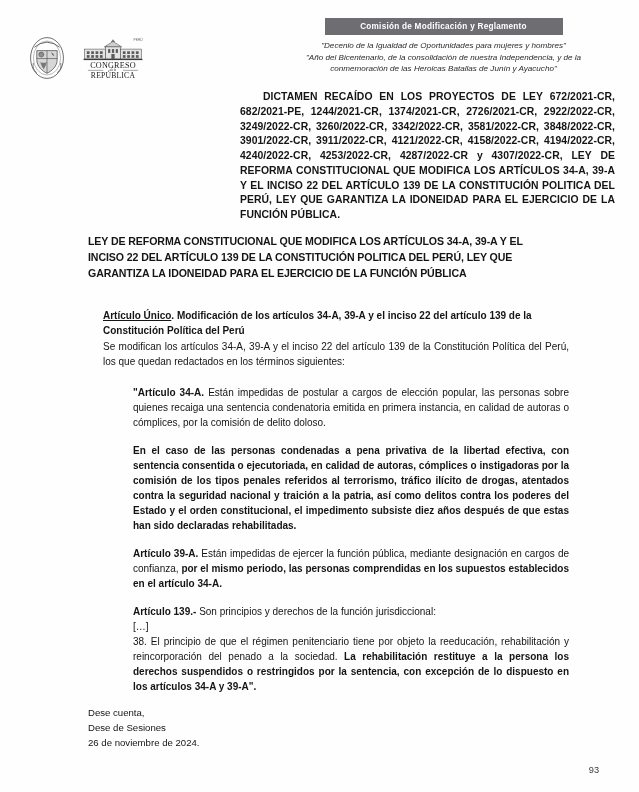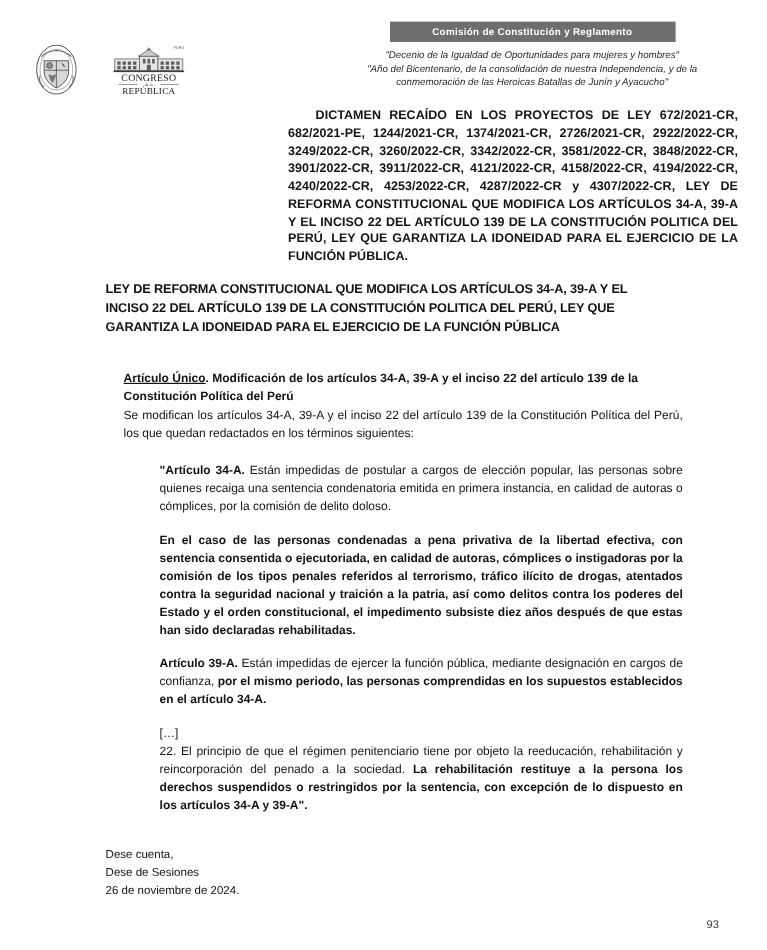--- a/index.html
+++ b/index.html
@@ -31,21 +31,21 @@
     right: 0;
     height: 95px;
   }
 
   .logos {
     position: absolute;
     left: 30px;
     top: 36px;
     display: flex;
     align-items: flex-end;
-    gap: 24px;
+    gap: 13px;
   }
 
   .coat-of-arms {
     width: 34px;
     height: 42px;
     display: block;
   }
 
   .congreso-logo {
     width: 72px;
@@ -228,21 +228,21 @@
         <rect x="12" y="42" width="108" height="2.2" fill="#3c3c3c"></rect>
         <text x="66" y="58" font-family="Liberation Serif, serif" font-size="15" fill="#1a1a1a" text-anchor="middle" letter-spacing="0.4">CONGRESO</text>
         <text x="66" y="65" font-family="Liberation Serif, serif" font-size="6" fill="#3a3a3a" text-anchor="middle" font-style="italic">de la</text>
         <line x1="20" y1="63" x2="48" y2="63" stroke="#4a4a4a" stroke-width="0.9"></line>
         <line x1="84" y1="63" x2="112" y2="63" stroke="#4a4a4a" stroke-width="0.9"></line>
         <text x="66" y="77" font-family="Liberation Serif, serif" font-size="14" fill="#1a1a1a" text-anchor="middle" letter-spacing="0.4">REPÚBLICA</text>
       </svg>
     </div>
 
     <div class="banner-wrap">
-      <div class="banner">Comisión de Constitución y Reglamento</div>
+      <div class="banner">Comisión de Modificación y Reglamento</div>
       <div class="epigraphs">
         <div>"Decenio de la Igualdad de Oportunidades para mujeres y hombres"</div>
         <div>"Año del Bicentenario, de la consolidación de nuestra Independencia, y de la</div>
         <div>conmemoración de las Heroicas Batallas de Junín y Ayacucho"</div>
       </div>
     </div>
   </div>
 
   <div class="dictamen">
     <span>DICTAMEN RECAÍDO EN LOS PROYECTOS DE LEY 672/2021-CR, 682/2021-PE, 1244/2021-CR, 1374/2021-CR, 2726/2021-CR, 2922/2022-CR, 3249/2022-CR, 3260/2022-CR, 3342/2022-CR, 3581/2022-CR, 3848/2022-CR, 3901/2022-CR, 3911/2022-CR, 4121/2022-CR, 4158/2022-CR, 4194/2022-CR, 4240/2022-CR, 4253/2022-CR, 4287/2022-CR y 4307/2022-CR, LEY DE REFORMA CONSTITUCIONAL QUE MODIFICA LOS ARTÍCULOS 34-A, 39-A Y EL INCISO 22 DEL ARTÍCULO 139 DE LA CONSTITUCIÓN POLITICA DEL PERÚ, LEY QUE GARANTIZA LA IDONEIDAD PARA EL EJERCICIO DE LA FUNCIÓN PÚBLICA.</span>
@@ -265,25 +265,28 @@
       </p>
 
       <p>
         <b>En el caso de las personas condenadas a pena privativa de la libertad efectiva, con sentencia consentida o ejecutoriada, en calidad de autoras, cómplices o instigadoras por la comisión de los tipos penales referidos al terrorismo, tráfico ilícito de drogas, atentados contra la seguridad nacional y traición a la patria, así como delitos contra los poderes del Estado y el orden constitucional, el impedimento subsiste diez años después de que estas han sido declaradas rehabilitadas.</b>
       </p>
 
       <p>
         <b>Artículo 39-A.</b><span> Están impedidas de ejercer la función pública, mediante designación en cargos de confianza, </span><b>por el mismo periodo, las personas comprendidas en los supuestos establecidos en el artículo 34-A.</b>
       </p>
 
+      <p class="tight">
+        <b>Artículo 139.-</b><span> Son principios y derechos de la función jurisdiccional:</span>
+      </p>
 
       <p class="tight">[…]</p>
 
       <p>
-        <span>22. El principio de que el régimen penitenciario tiene por objeto la reeducación, rehabilitación y reincorporación del penado a la sociedad. </span><b>La rehabilitación restituye a la persona los derechos suspendidos o restringidos por la sentencia, con excepción de lo dispuesto en los artículos 34-A y 39-A".</b>
+        <span>38. El principio de que el régimen penitenciario tiene por objeto la reeducación, rehabilitación y reincorporación del penado a la sociedad. </span><b>La rehabilitación restituye a la persona los derechos suspendidos o restringidos por la sentencia, con excepción de lo dispuesto en los artículos 34-A y 39-A".</b>
       </p>
 
     </div>
   </div>
 
   <div class="closing">
     <div>Dese cuenta,</div>
     <div>Dese de Sesiones</div>
     <div>26 de noviembre de 2024.</div>
   </div>

